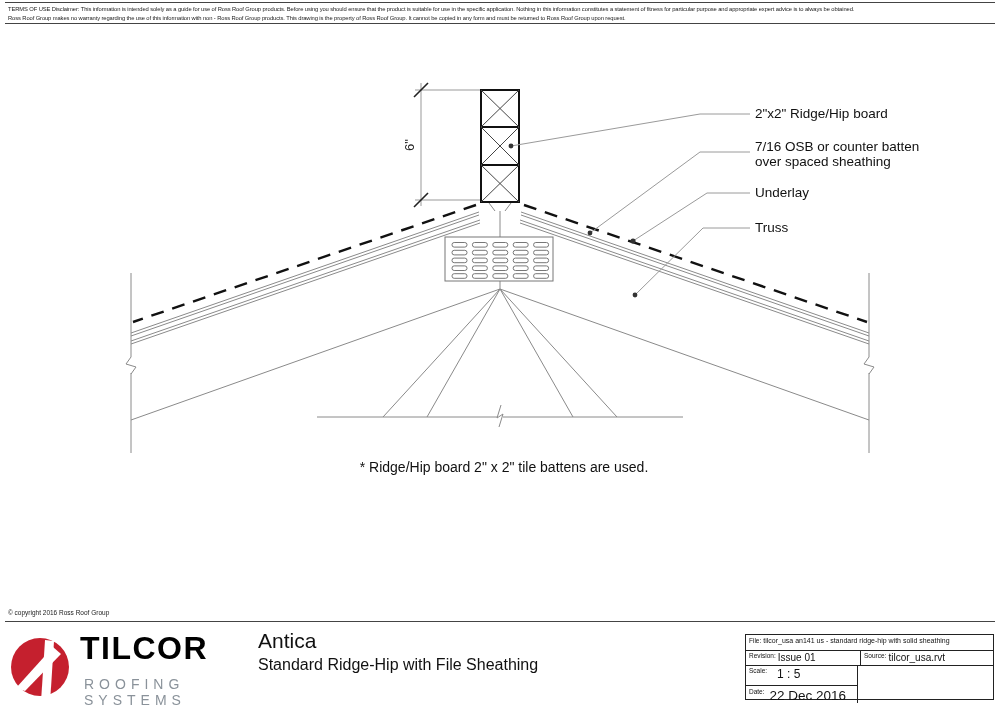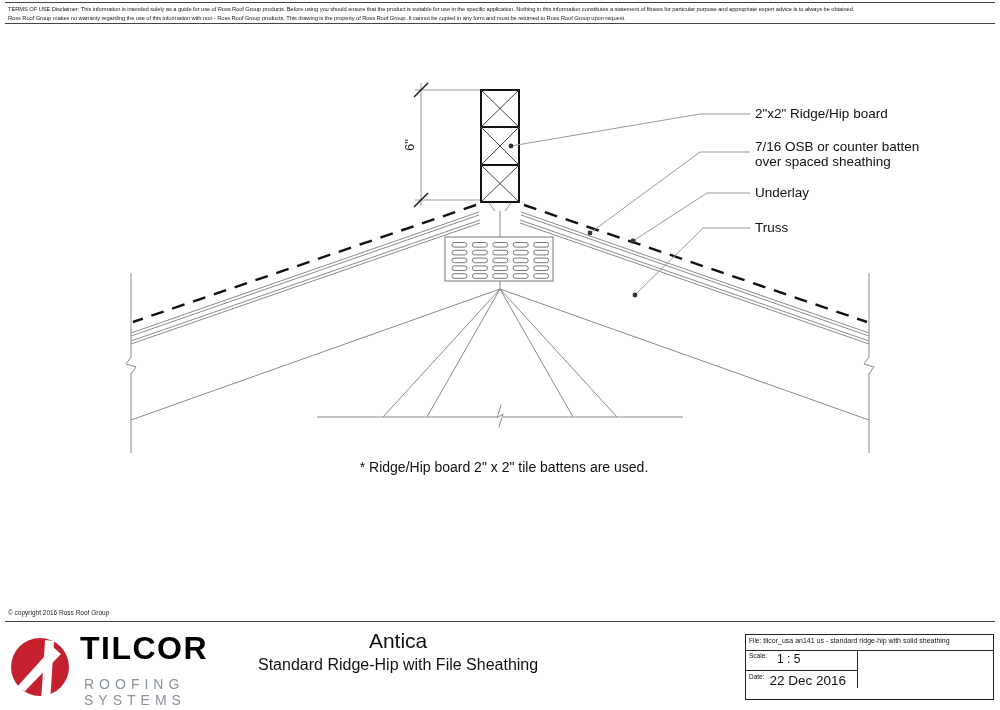--- a/index.html
+++ b/index.html
@@ -26,21 +26,21 @@
   [data-name="vent-slots"] rect{fill:none;stroke:#777;stroke-width:1;}
   
   #copyright{position:absolute;left:8px;top:609px;font-size:6.5px;color:#222;}
   #footrule{position:absolute;left:5px;top:621px;width:990px;border-top:1px solid #444;}
   
   #logo{position:absolute;left:10px;top:630px;}
   #brand{position:absolute;left:80px;top:628px;width:170px;}
   #brand .word{font-size:32px;font-weight:bold;letter-spacing:1.5px;color:#000000;line-height:40px;}
   #brand .tag{font-size:14px;letter-spacing:5px;color:#8a929a;margin-top:8px;margin-left:4px;}
   #titles{position:absolute;left:258px;top:628px;}
-  #titles .t1{font-size:21px;line-height:25px;text-align:center;}
+  #titles .t1{font-size:21px;line-height:25px;}
   #titles .t2{font-size:16px;line-height:24px;}
   #titles .t3{font-size:16px;line-height:24px;}
   
   #itable{position:absolute;left:745px;top:634px;width:247px;height:64px;
           border:1px solid #222;font-size:10px;}
   .lbl{font-size:6.5px;color:#111;}
   #row-file{height:13px;border-bottom:1px solid #222;padding:2px 0 0 3px;
             font-size:7px;white-space:nowrap;overflow:hidden;}
   #row-rev{height:14px;border-bottom:1px solid #222;display:flex;}
   #row-rev .cellL{width:111px;border-right:1px solid #222;padding:1px 0 0 3px;}
@@ -205,20 +205,30 @@
   <div id="titles" data-name="title-block">
     <div class="t1" data-name="product-title">Antica</div>
     <div class="t3" data-name="detail-subtitle">Standard Ridge-Hip with File Sheathing</div>
   </div>
 
   <div id="itable" data-name="info-table">
     <div id="row-file" data-name="file-row">
       <span class="lbl" data-name="file-label">File:</span>
       <span data-name="file-value" style="font-size:7px;">tilcor_usa an141 us - standard ridge-hip with solid sheathing</span>
     </div>
+    <div id="row-rev" data-name="revision-source-row">
+      <div class="cellL inlinerow" data-name="revision-cell">
+        <span class="lbl" data-name="revision-label">Revision:</span>
+        <span class="val-sm" data-name="revision-value">Issue 01</span>
+      </div>
+      <div class="cellR inlinerow" data-name="source-cell">
+        <span class="lbl" data-name="source-label">Source:</span>
+        <span class="val-sm" data-name="source-value">tilcor_usa.rvt</span>
+      </div>
+    </div>
     <div id="row-bottom">
       <div id="col-left" data-name="scale-date-column">
         <div id="cell-scale" class="inlinerow" data-name="scale-cell">
           <span class="lbl" data-name="scale-label">Scale:</span>
           <span class="val-scale" data-name="scale-value">1 : 5</span>
         </div>
         <div id="cell-date" class="inlinerow" data-name="date-cell">
           <span class="lbl" data-name="date-label">Date:</span>
           <span class="val-date" data-name="date-value">22 Dec 2016</span>
         </div>

